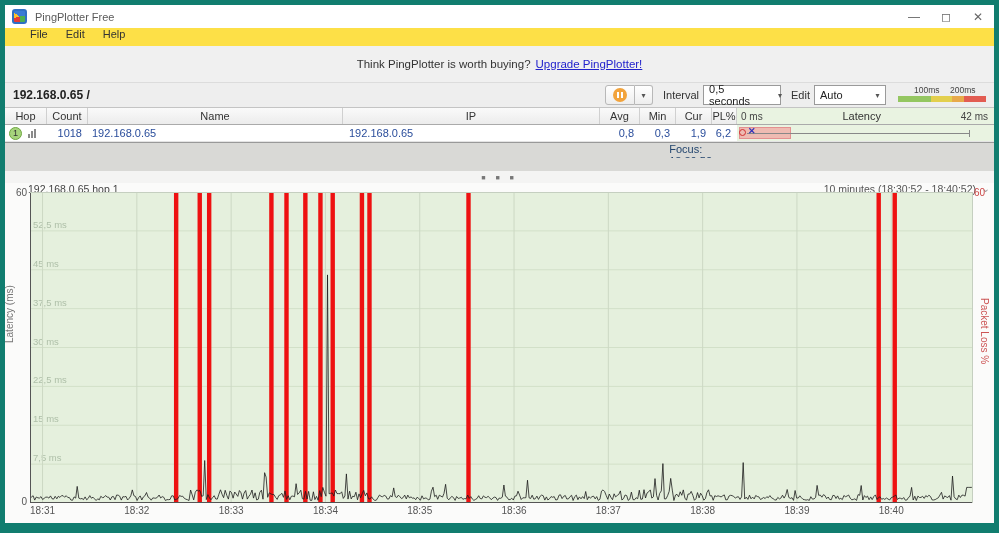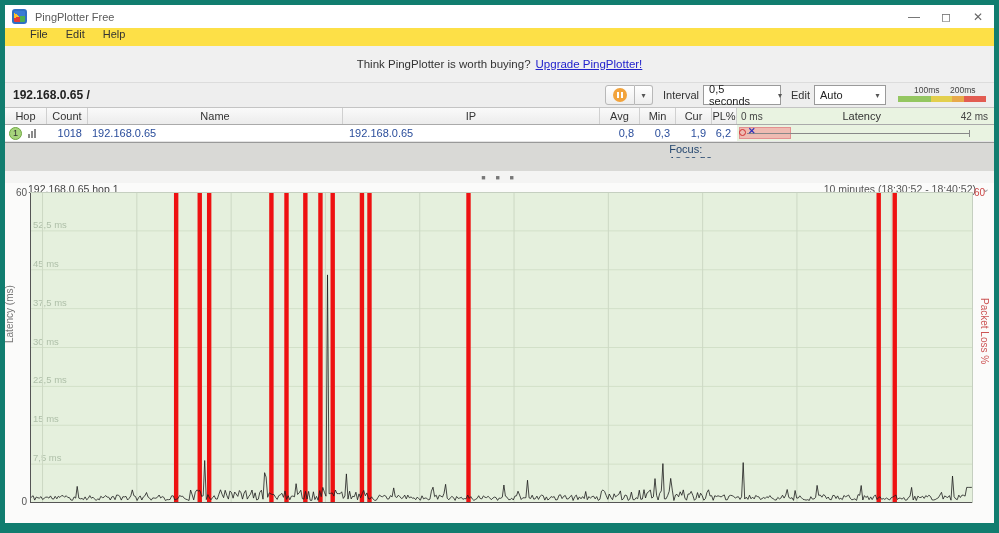--- a/index.html
+++ b/index.html
@@ -255,16 +255,28 @@
             <rect x="436.295" y="0" width="4.4" height="311" fill="#ee1111"></rect>
             <rect x="846.5" y="0" width="4.4" height="311" fill="#ee1111"></rect>
             <rect x="862.531" y="0" width="4.4" height="311" fill="#ee1111"></rect>
             <polyline points="0.0,305.6 1.6,305.0 3.1,303.7 4.7,308.1 6.3,305.0 7.9,305.8 9.4,306.1 11.0,304.6 12.6,307.5 14.2,306.3 15.7,305.2 17.3,305.1 18.9,306.1 20.5,303.9 22.0,306.7 23.6,307.1 25.2,304.3 26.8,306.8 28.3,304.3 29.9,305.4 31.5,303.7 33.1,303.7 34.6,305.2 36.2,303.7 37.8,305.5 39.4,305.6 40.9,308.0 42.5,308.3 44.1,304.9 45.7,306.1 47.2,294.4 48.8,306.1 50.4,306.8 52.0,306.5 53.5,307.6 55.1,304.9 56.7,307.8 58.2,306.4 59.8,303.6 61.4,306.2 63.0,305.2 64.5,306.8 66.1,308.5 67.7,306.8 69.3,307.8 70.8,304.3 72.4,305.6 74.0,305.3 75.6,303.5 77.1,305.1 78.7,305.2 80.3,308.0 81.9,304.8 83.4,304.5 85.0,307.7 86.6,303.0 88.2,303.2 89.7,304.2 91.3,308.1 92.9,304.7 94.5,304.9 96.0,304.4 97.6,308.0 99.2,306.3 100.8,303.9 102.3,297.9 103.9,303.7 105.5,304.5 107.1,308.5 108.6,305.7 110.2,303.9 111.8,308.0 113.3,305.0 114.9,303.8 116.5,300.5 118.1,305.1 119.6,306.1 121.2,308.2 122.8,305.9 124.4,306.1 125.9,306.2 127.5,305.2 129.1,303.0 130.7,306.0 132.2,304.6 133.8,305.3 135.4,308.5 137.0,307.6 138.5,307.7 140.1,307.4 141.7,303.8 143.3,303.9 144.8,308.0 146.4,307.3 148.0,306.6 149.6,303.5 151.1,304.4 152.7,304.2 154.3,306.3 155.9,307.2 157.4,307.7 159.0,308.5 160.6,298.0 162.2,302.9 163.7,307.9 165.3,300.2 166.9,297.9 168.4,299.0 170.0,298.5 171.6,304.3 173.2,303.8 174.7,268.5 176.3,307.6 177.9,302.6 179.5,306.0 181.0,307.7 182.6,305.6 184.2,303.7 185.8,307.0 187.3,307.1 188.9,302.2 190.5,297.8 192.1,302.3 193.6,305.7 195.2,298.3 196.8,303.4 198.4,307.1 199.9,299.1 201.5,300.5 203.1,306.2 204.7,300.0 206.2,302.0 207.8,304.4 209.4,298.5 211.0,300.8 212.5,307.1 214.1,301.1 215.7,298.5 217.3,307.1 218.8,304.4 220.4,302.3 222.0,298.0 223.5,306.1 225.1,300.8 226.7,308.0 228.3,307.2 229.8,300.3 231.4,298.2 233.0,307.2 234.6,280.7 236.1,285.1 237.7,305.3 239.3,300.8 240.9,301.9 242.4,302.5 244.0,302.6 245.6,305.4 247.2,307.4 248.7,303.7 250.3,302.8 251.9,301.3 253.5,305.3 255.0,298.9 256.6,307.4 258.2,303.7 259.8,307.8 261.3,304.3 262.9,304.0 264.5,304.8 266.1,291.7 267.6,302.5 269.2,300.8 270.8,298.2 272.4,306.7 273.9,307.1 275.5,299.3 277.1,307.1 278.6,299.4 280.2,308.3 281.8,308.4 283.4,299.8 284.9,307.6 286.5,304.4 288.1,308.3 289.7,298.6 291.2,304.7 292.8,295.4 294.4,300.3 296.0,304.2 297.5,82.9 299.1,301.8 300.7,301.3 302.3,300.9 303.8,304.1 305.4,298.0 307.0,301.6 308.6,301.6 310.1,301.7 311.7,299.8 313.3,306.4 314.9,304.0 316.4,281.9 318.0,307.1 319.6,299.2 321.2,306.9 322.7,304.2 324.3,304.7 325.9,300.2 327.5,307.8 329.0,301.9 330.6,305.8 332.2,301.7 333.7,298.4 335.3,303.8 336.9,300.9 338.5,306.8 340.0,307.0 341.6,304.8 343.2,307.2 344.8,308.4 346.3,308.2 347.9,305.6 349.5,303.0 351.1,304.4 352.6,304.7 354.2,303.4 355.8,304.1 357.4,307.1 358.9,306.9 360.5,303.6 362.1,304.9 363.7,295.9 365.2,304.5 366.8,305.5 368.4,303.2 370.0,304.8 371.5,306.6 373.1,305.6 374.7,303.1 376.3,306.9 377.8,303.1 379.4,305.8 381.0,304.9 382.6,306.2 384.1,305.9 385.7,307.7 387.3,305.1 388.8,306.7 390.4,308.2 392.0,303.8 393.6,306.9 395.1,306.0 396.7,306.2 398.3,307.9 399.9,307.2 401.4,299.2 403.0,295.2 404.6,304.6 406.2,303.2 407.7,307.3 409.3,303.2 410.9,304.1 412.5,305.1 414.0,301.4 415.6,292.3 417.2,306.2 418.8,307.8 420.3,305.8 421.9,304.4 423.5,305.6 425.1,308.4 426.6,304.5 428.2,306.4 429.8,306.0 431.4,305.3 432.9,307.3 434.5,306.6 436.1,306.8 437.7,303.0 439.2,306.4 440.8,304.6 442.4,307.1 443.9,308.4 445.5,307.4 447.1,306.4 448.7,303.7 450.2,306.5 451.8,306.9 453.4,303.9 455.0,305.3 456.5,305.6 458.1,304.3 459.7,305.8 461.3,307.7 462.8,306.1 464.4,305.1 466.0,305.6 467.6,308.4 469.1,306.1 470.7,306.3 472.3,305.2 473.9,293.0 475.4,304.1 477.0,305.2 478.6,307.6 480.2,307.6 481.7,306.2 483.3,308.0 484.9,304.1 486.5,303.8 488.0,299.2 489.6,303.1 491.2,307.5 492.8,305.8 494.3,305.8 495.9,305.7 497.5,288.2 499.1,305.8 500.6,306.5 502.2,303.2 503.8,307.2 505.3,306.7 506.9,304.1 508.5,307.4 510.1,304.3 511.6,303.1 513.2,303.7 514.8,308.1 516.4,304.9 517.9,308.0 519.5,306.7 521.1,304.6 522.7,305.3 524.2,304.6 525.8,308.0 527.4,307.6 529.0,303.2 530.5,302.8 532.1,306.6 533.7,304.3 535.3,303.5 536.8,307.0 538.4,306.9 540.0,304.7 541.6,303.3 543.1,308.5 544.7,304.7 546.3,303.1 547.9,307.7 549.4,304.9 551.0,306.8 552.6,304.6 554.2,306.6 555.7,299.5 557.3,307.7 558.9,304.6 560.4,306.2 562.0,304.6 563.6,304.2 565.2,306.9 566.7,304.6 568.3,308.4 569.9,307.2 571.5,299.1 573.0,297.9 574.6,299.5 576.2,303.5 577.8,307.3 579.3,302.0 580.9,305.3 582.5,307.7 584.1,301.8 585.6,304.9 587.2,303.5 588.8,302.4 590.4,298.9 591.9,308.0 593.5,306.6 595.1,303.0 596.7,303.6 598.2,308.4 599.8,307.1 601.4,300.1 603.0,307.6 604.5,307.8 606.1,305.7 607.7,306.7 609.3,298.2 610.8,307.3 612.4,307.0 614.0,297.7 615.5,306.0 617.1,300.9 618.7,299.8 620.3,297.9 621.8,306.1 623.4,304.8 625.0,286.6 626.6,303.4 628.1,308.0 629.7,301.4 631.3,298.9 632.9,271.6 634.4,306.8 636.0,306.9 637.6,303.7 639.2,299.3 640.7,286.4 642.3,298.1 643.9,308.5 645.5,303.0 647.0,302.3 648.6,304.8 650.2,299.8 651.8,303.3 653.3,297.9 654.9,306.1 656.5,308.2 658.1,302.0 659.6,302.1 661.2,299.4 662.8,303.3 664.4,308.3 665.9,306.8 667.5,300.6 669.1,305.9 670.6,301.2 672.2,303.7 673.8,308.2 675.4,306.6 676.9,300.6 678.5,297.8 680.1,304.0 681.7,303.7 683.2,308.3 684.8,303.7 686.4,304.5 688.0,303.8 689.5,304.3 691.1,304.9 692.7,303.8 694.3,302.9 695.8,307.9 697.4,307.7 699.0,304.0 700.6,303.3 702.1,303.6 703.7,304.5 705.3,306.0 706.9,305.1 708.4,304.7 710.0,307.4 711.6,304.8 713.2,270.6 714.7,307.0 716.3,305.1 717.9,307.4 719.5,303.2 721.0,306.8 722.6,305.1 724.2,306.9 725.7,303.5 727.3,304.5 728.9,304.9 730.5,307.5 732.0,306.6 733.6,305.5 735.2,306.5 736.8,304.7 738.3,305.7 739.9,303.6 741.5,305.8 743.1,306.6 744.6,307.8 746.2,308.1 747.8,305.4 749.4,306.9 750.9,306.1 752.5,303.2 754.1,306.1 755.7,303.2 757.2,297.5 758.8,305.4 760.4,306.4 762.0,305.7 763.5,308.4 765.1,298.5 766.7,306.1 768.3,306.0 769.8,303.8 771.4,305.7 773.0,307.3 774.6,307.7 776.1,308.1 777.7,307.7 779.3,308.4 780.8,304.7 782.4,307.1 784.0,306.9 785.6,305.4 787.1,293.4 788.7,303.3 790.3,303.1 791.9,305.2 793.4,302.7 795.0,303.6 796.6,306.7 798.2,305.0 799.7,307.5 801.3,307.7 802.9,303.4 804.5,303.6 806.0,306.5 807.6,303.9 809.2,307.2 810.8,306.3 812.3,307.6 813.9,303.5 815.5,304.7 817.1,304.0 818.6,303.0 820.2,306.1 821.8,307.8 823.4,307.4 824.9,306.8 826.5,308.4 828.1,302.6 829.7,303.3 831.2,293.5 832.8,308.0 834.4,303.6 835.9,305.5 837.5,304.1 839.1,307.7 840.7,304.9 842.2,307.6 843.8,304.5 845.4,302.9 847.0,307.5 848.5,305.6 850.1,304.8 851.7,307.3 853.3,306.5 854.8,307.4 856.4,306.0 858.0,307.0 859.6,308.0 861.1,305.8 862.7,305.1 864.3,304.1 865.9,303.0 867.4,307.5 869.0,306.1 870.6,306.3 872.2,307.1 873.7,305.5 875.3,308.2 876.9,308.0 878.5,305.4 880.0,304.3 881.6,295.4 883.2,308.0 884.8,304.2 886.3,308.5 887.9,304.1 889.5,305.5 891.0,305.4 892.6,304.3 894.2,306.4 895.8,303.6 897.3,304.9 898.9,303.2 900.5,304.5 902.1,307.9 903.6,308.0 905.2,307.6 906.8,306.6 908.4,305.7 909.9,303.1 911.5,300.3 913.1,307.1 914.7,303.9 916.2,304.9 917.8,305.5 919.4,303.6 921.0,308.2 922.5,284.0 924.1,304.7 925.7,306.9 927.3,307.6 928.8,303.1 930.4,305.5 932.0,303.1 933.6,303.3 935.1,304.1 936.7,295.4 938.3,295.4 939.9,295.4 941.4,295.4 943.0,295.4" fill="none" stroke="#1c1c1c" stroke-width="0.8"></polyline>
             <line x1="0.5" y1="0" x2="0.5" y2="311" stroke="#555" stroke-width="1"></line>
             <line x1="0" y1="310.5" x2="943" y2="310.5" stroke="#555" stroke-width="1"></line>
             <line x1="0" y1="0.5" x2="943" y2="0.5" stroke="#c5cfc0" stroke-width="1"></line>
             <line x1="942.5" y1="0" x2="942.5" y2="311" stroke="#c5cfc0" stroke-width="1"></line>
           </svg>
       </div>
+      <div class="xlabels" id="xlabels">
+          <div style="left: -3.4581px;">18:31</div>
+          <div style="left: 90.8419px;">18:32</div>
+          <div style="left: 185.142px;">18:33</div>
+          <div style="left: 279.442px;">18:34</div>
+          <div style="left: 373.742px;">18:35</div>
+          <div style="left: 468.042px;">18:36</div>
+          <div style="left: 562.342px;">18:37</div>
+          <div style="left: 656.642px;">18:38</div>
+          <div style="left: 750.942px;">18:39</div>
+          <div style="left: 845.242px;">18:40</div>
+        </div>
     </div>
 
   </div>
 </div>
 
 </body></html>

